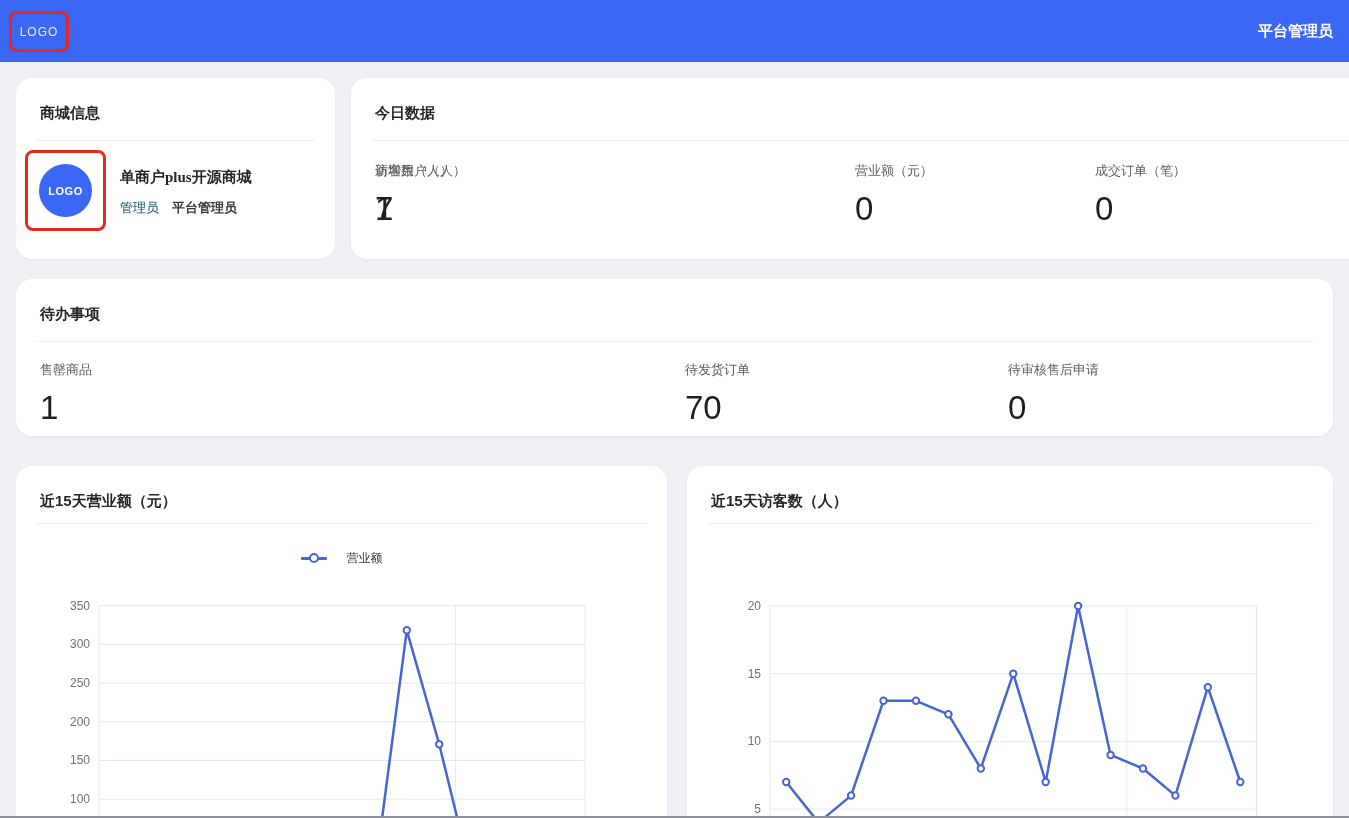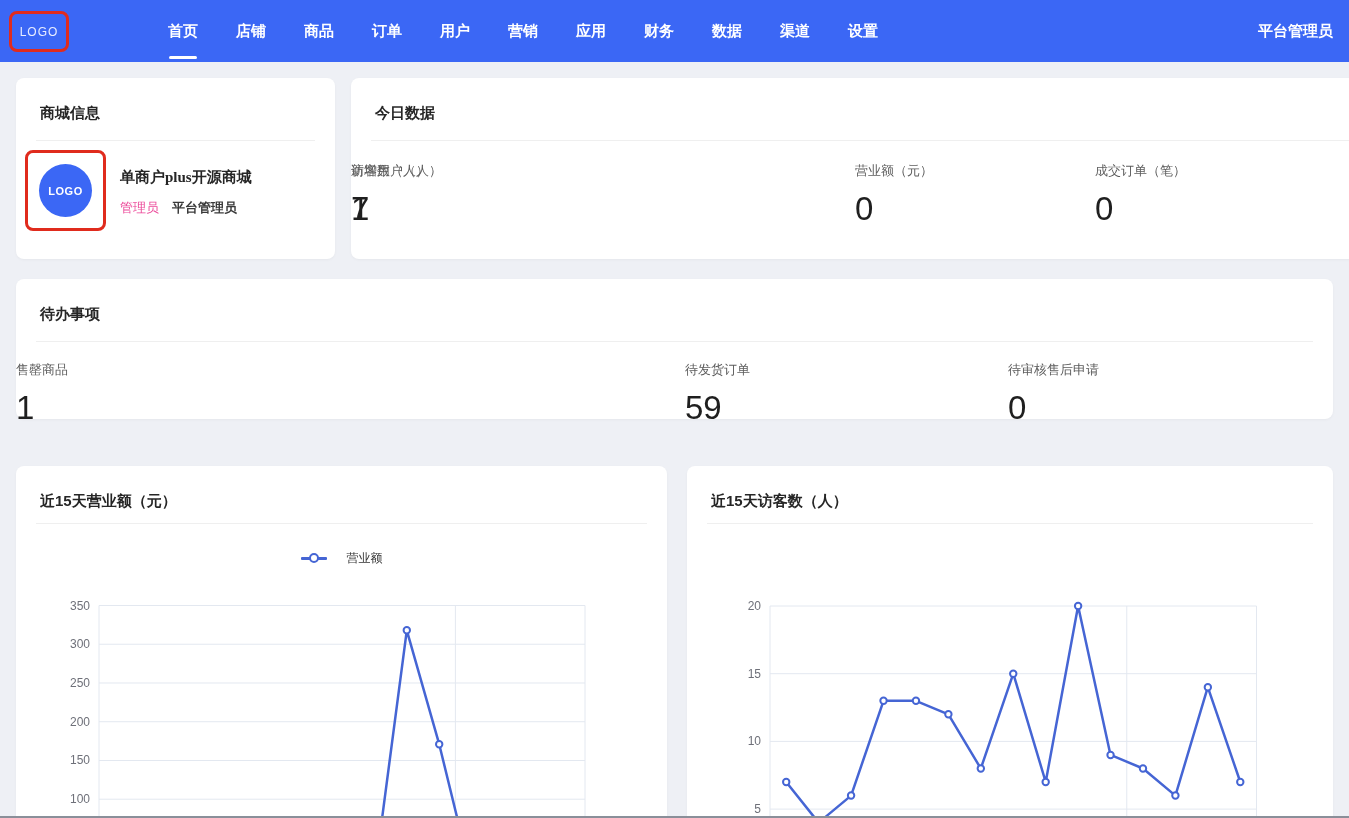--- a/index.html
+++ b/index.html
@@ -19,54 +19,54 @@
               height:62px; display:flex; align-items:center; cursor:pointer;
               white-space:nowrap; }
   .nav-item.active::after { content:""; position:absolute; left:50%; bottom:3px;
               transform:translateX(-50%); width:28px; height:3px;
               background:#ffffff; border-radius:2px; }
   .nav-user { position:absolute; right:16px; top:0; height:62px; color:#ffffff;
               font-size:15px; font-weight:600; display:flex; align-items:center;
               cursor:pointer; }
 
   
-  .card { position:absolute; background:#ffffff; border-radius:8px;
-          box-shadow:0 1px 3px rgba(0,0,0,0.04); }
+  .card { position:absolute; background:#ffffff; border-radius:16px;
+          box-shadow:0 1px 3px rgba(0,0,0,0.04);padding-left:24px; }
   .card-title { position:absolute; left:24px; top:26px; font-size:15px;
                 font-weight:700; color:#262626; }
   .card-divider { position:absolute; left:20px; right:20px; top:62px;
                   height:1px; background:#efefef; }
 
   
   #card-mall  { left:16px; top:78px;  width:319px; height:181px; }
   .avatar-annotation { position:absolute; left:9px; top:72px; width:81px; height:81px;
                        border:3px solid #e02b1d; border-radius:8px;
                        display:flex; align-items:center; justify-content:center; }
   .avatar-circle { width:53px; height:53px; border-radius:50%; background:#3b67f5;
                    display:flex; align-items:center; justify-content:center; }
   .avatar-circle span { color:#ffffff; font-size:11px; font-weight:700; letter-spacing:.5px; }
   .mall-name { position:absolute; left:104px; top:90px; font-size:15px;
                font-weight:700; color:#262626;font-family:Liberation Serif, serif; }
-  .mall-role-label { position:absolute; left:104px; top:121px; font-size:13px; color:#ec4899; }
+  .mall-role-label { position:absolute; left:104px; top:121px; font-size:13px; color:#0c4a6e; }
   .mall-role-value { position:absolute; left:156px; top:121px; font-size:13px;
                      font-weight:600; color:#3a3a3a; }
 
   
   .stat { position:absolute; top:84px; }
   .stat .stat-label { font-size:13px; color:#5c5c5c; white-space:nowrap; }
   .stat .stat-value { margin-top:10px; font-size:33px; font-weight:400; color:#1f1f1f; }
 
   #card-today { left:351px; top:78px; width:1122px; height:181px; }
   #card-today .stat:nth-of-type(1){ left:26px; }
   #card-today .stat:nth-of-type(2){ left:265px; }
   #card-today .stat:nth-of-type(3){ left:504px; }
   #card-today .stat:nth-of-type(4){ left:744px; }
 
   
-  #card-todo { left:16px; top:279px; width:1317px; height:140px; }
+  #card-todo { left:16px; top:279px; width:1317px; height:157px; }
   #card-todo .stat { top:82px; }
   #card-todo .stat:nth-of-type(1){ left:18px; }
   #card-todo .stat:nth-of-type(2){ left:344px; }
   #card-todo .stat:nth-of-type(3){ left:669px; }
   #card-todo .stat:nth-of-type(4){ left:992px; }
 
   
   #card-chart-left  { left:16px;  top:466px; width:651px; height:470px; }
   #card-chart-right { left:687px; top:466px; width:646px; height:470px; }
   .chart-legend { position:absolute; left:0; right:0; top:83px; height:18px;
@@ -84,33 +84,20 @@
   .window-edge { position:absolute; left:0; top:816px; width:1349px; height:2px;
                  background:#8a8f99; z-index:9; }
 </style>
 </head>
 <body>
 
 <div class="navbar">
   <div class="logo-box">
     <span>LOGO</span>
   </div>
-  <div class="nav-menu">
-    <div class="nav-item active">首页</div>
-    <div class="nav-item">店铺</div>
-    <div class="nav-item">商品</div>
-    <div class="nav-item">订单</div>
-    <div class="nav-item">用户</div>
-    <div class="nav-item">营销</div>
-    <div class="nav-item">应用</div>
-    <div class="nav-item">财务</div>
-    <div class="nav-item">数据</div>
-    <div class="nav-item">渠道</div>
-    <div class="nav-item">设置</div>
-  </div>
   <div class="nav-user">平台管理员</div>
 </div>
 
 <div class="card" id="card-mall">
   <div class="card-title">商城信息</div>
   <div class="card-divider"></div>
   <div class="avatar-annotation">
     <div class="avatar-circle">
       <span>LOGO</span>
     </div>
@@ -139,21 +126,21 @@
     <div class="stat-label">新增用户（人）</div>
     <div class="stat-value">1</div>
   </div>
 </div>
 
 <div class="card" id="card-todo">
   <div class="card-title">待办事项</div>
   <div class="card-divider"></div>
   <div class="stat">
     <div class="stat-label">待发货订单</div>
-    <div class="stat-value">59</div>
+    <div class="stat-value">70</div>
   </div>
   <div class="stat">
     <div class="stat-label">待审核售后申请</div>
     <div class="stat-value">0</div>
   </div>
   <div class="stat">
     <div class="stat-label">售罄商品</div>
     <div class="stat-value">1</div>
   </div>
 </div>

